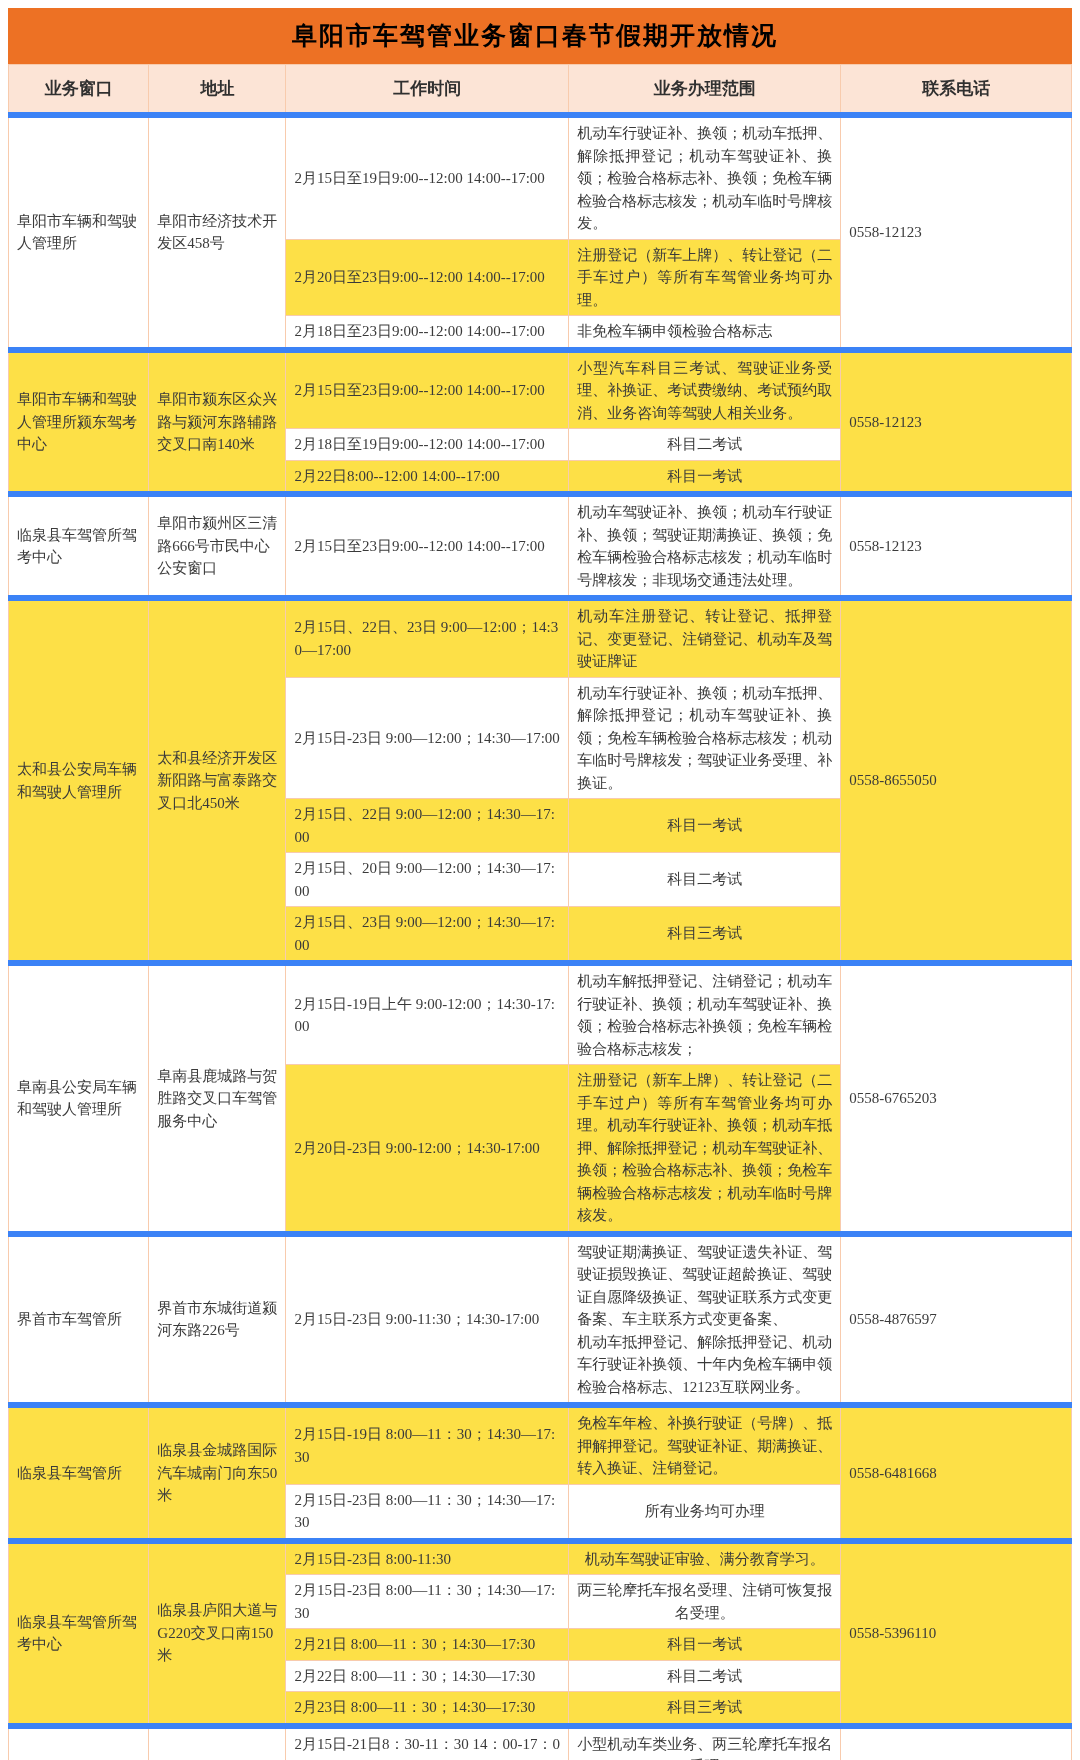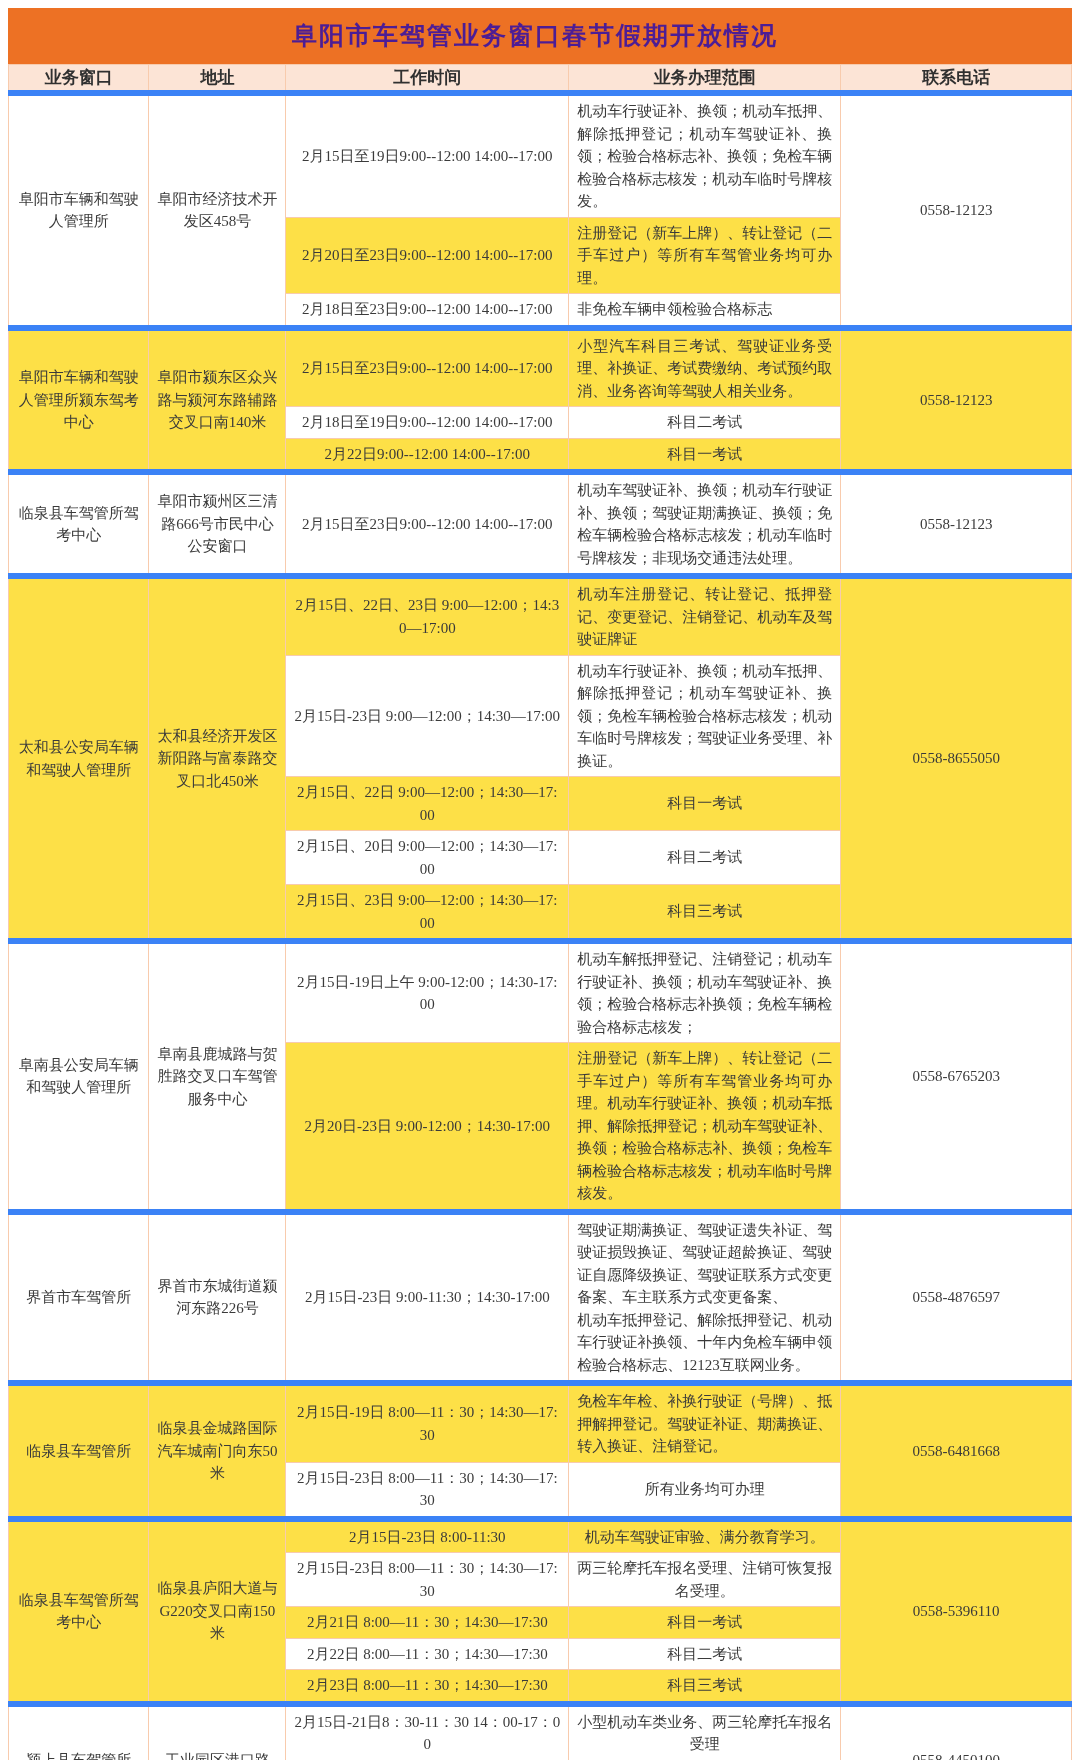--- a/index.html
+++ b/index.html
@@ -4,50 +4,50 @@
 <style>
   html,body { margin:0; padding:0; background:#ffffff; }
   body {
     font-family: "Liberation Serif", "DejaVu Serif", serif;
     color:#3a3a3a;
     width:1080px;
   }
   .wrap { padding:8px; }
   .title-bar {
     background:#ED7124;
-    color:#4c1d95;
+    color:#000000;
     text-align:center;
     font-weight:bold;
     font-size:25px;
     letter-spacing:2px;
     padding:11px 10px 12px 0;
   }
   table {
     width:100%;
     border-collapse:collapse;
     table-layout:fixed;
   }
   th, td { border:1px solid #F8CBAD; }
   th {
     background:#FCE4D6;
     font-size:17px;
     font-weight:bold;
-    padding:1px 2px;
+    padding:12px 2px;
     color:#303030;
   }
   td {
     font-size:15px;
     line-height:1.5;
     padding:4px 8px;
     vertical-align:middle;
     word-break:break-all;
   }
   .w { background:#ffffff; }
   .p { background:#fde047; }
-  .name, .addr, .phone, .time { text-align:center; }
+  .name, .addr, .phone, .time { }
   .scope { text-align:justify; white-space:pre-line; }
   .scope.c { text-align:center;margin-top:48px; }
   tr.gs td { border-top:6px solid #3b82f6; }
   table { border:1px solid #F4B183; }
 </style>
 </head>
 <body>
 
 <div class="wrap">
   <div class="title-bar">阜阳市车驾管业务窗口春节假期开放情况</div>
@@ -89,21 +89,21 @@
       <td class="addr p" rowspan="3">阜阳市颍东区众兴路与颍河东路辅路交叉口南140米</td>
       <td class="time p">2月15日至23日9:00--12:00 14:00--17:00</td>
       <td class="scope p">小型汽车科目三考试、驾驶证业务受理、补换证、考试费缴纳、考试预约取消、业务咨询等驾驶人相关业务。</td>
       <td class="phone p" rowspan="3">0558-12123</td>
     </tr>
     <tr>
       <td class="time w">2月18日至19日9:00--12:00 14:00--17:00</td>
       <td class="scope w c">科目二考试</td>
     </tr>
     <tr>
-      <td class="time p">2月22日9:00--12:00 14:00--17:00</td>
+      <td class="time p">2月22日8:00--12:00 14:00--17:00</td>
       <td class="scope p c">科目一考试</td>
     </tr>
 
     <tr class="gs">
       <td class="name w">临泉县车驾管所驾考中心</td>
       <td class="addr w">阜阳市颍州区三清路666号市民中心公安窗口</td>
       <td class="time w">2月15日至23日9:00--12:00 14:00--17:00</td>
       <td class="scope w">机动车驾驶证补、换领；机动车行驶证补、换领；驾驶证期满换证、换领；免检车辆检验合格标志核发；机动车临时号牌核发；非现场交通违法处理。</td>
       <td class="phone w">0558-12123</td>
     </tr>

